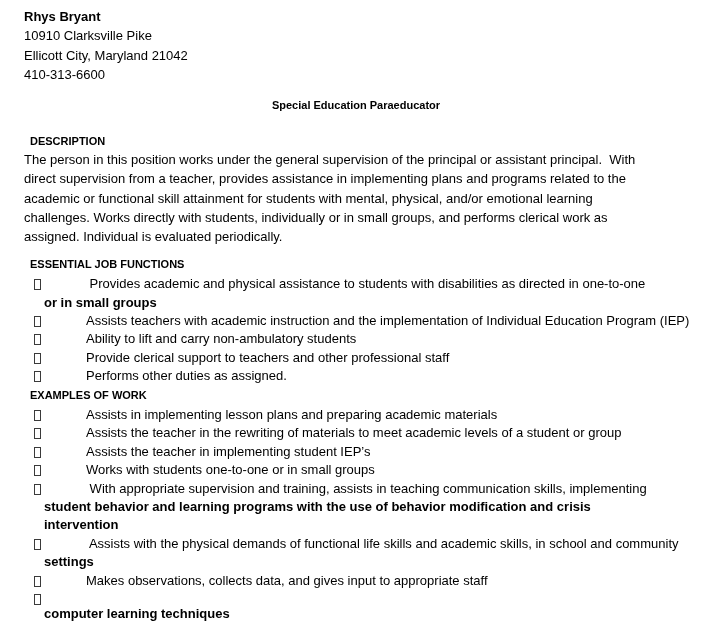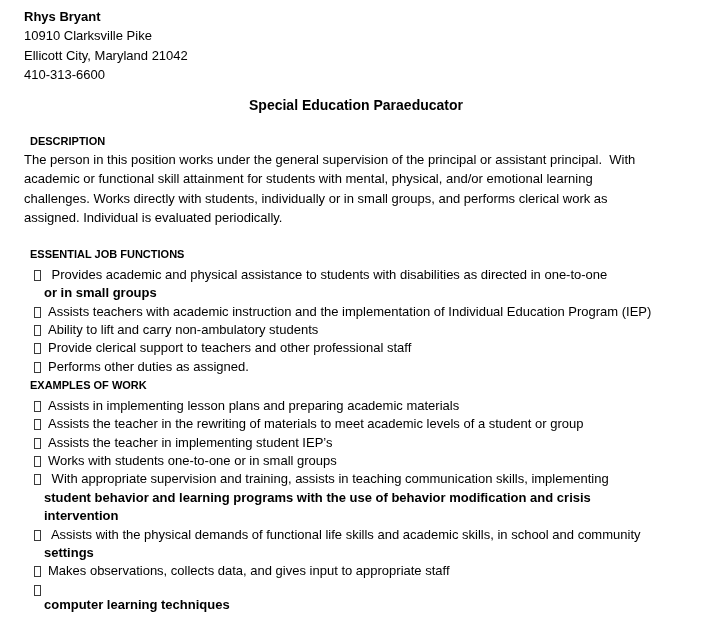--- a/index.html
+++ b/index.html
@@ -14,38 +14,38 @@
   }
   .page { padding: 7px 20px 0 24px; }
 
   .hline { line-height: 19.4px; white-space: pre; }
   .hname { font-weight: 700; }
 
   .doc-title {
     margin-top: 11px;
     text-align: center;
     font-weight: 700;
-    font-size: 14px;
+    font-size: 11px;
     line-height: 19px;
   }
 
   .sec-heading {
     margin-top: 17px;
     margin-left: 6px;
     font-weight: 700;
     font-size: 11px;
     line-height: 18.5px;
   }
-  .sec-heading.after-para { margin-top: 18px; }
+  .sec-heading.after-para { margin-top: 8px; }
   .sec-heading.after-list { margin-top: 0; }
 
   .pline { line-height: 19.3px; white-space: pre; }
 
   .bullets { margin-top: 2px; }
-  .bullet { display: flex; line-height: 18.4px; }
+  .bullet { display: flex; line-height: 18.4px; gap: 38px; }
   .tofu {
     flex: 0 0 auto;
     width: 5px;
     height: 9px;
     border: 1px solid #3a3a3a;
     margin: 4px 7px 0 10px;
   }
   .btext { white-space: pre; }
   .bcont { padding-left: 20px; line-height: 18.4px; white-space: pre; font-weight: bold; }
 </style>
@@ -59,20 +59,21 @@
     <div class="hline">10910 Clarksville Pike</div>
     <div class="hline">Ellicott City, Maryland 21042</div>
     <div class="hline">410-313-6600</div>
   </div>
 
   <div class="doc-title">Special Education Paraeducator</div>
 
   <div class="sec-heading">DESCRIPTION</div>
   <div>
     <div class="pline">The person in this position works under the general supervision of the principal or assistant principal.  With</div>
+    <div class="pline">direct supervision from a teacher, provides assistance in implementing plans and programs related to the</div>
     <div class="pline">academic or functional skill attainment for students with mental, physical, and/or emotional learning</div>
     <div class="pline">challenges. Works directly with students, individually or in small groups, and performs clerical work as</div>
     <div class="pline">assigned. Individual is evaluated periodically.</div>
   </div>
 
   <div class="sec-heading after-para">ESSENTIAL JOB FUNCTIONS</div>
   <div class="bullets">
 
     <div class="bullet">
       <span class="tofu"></span>

